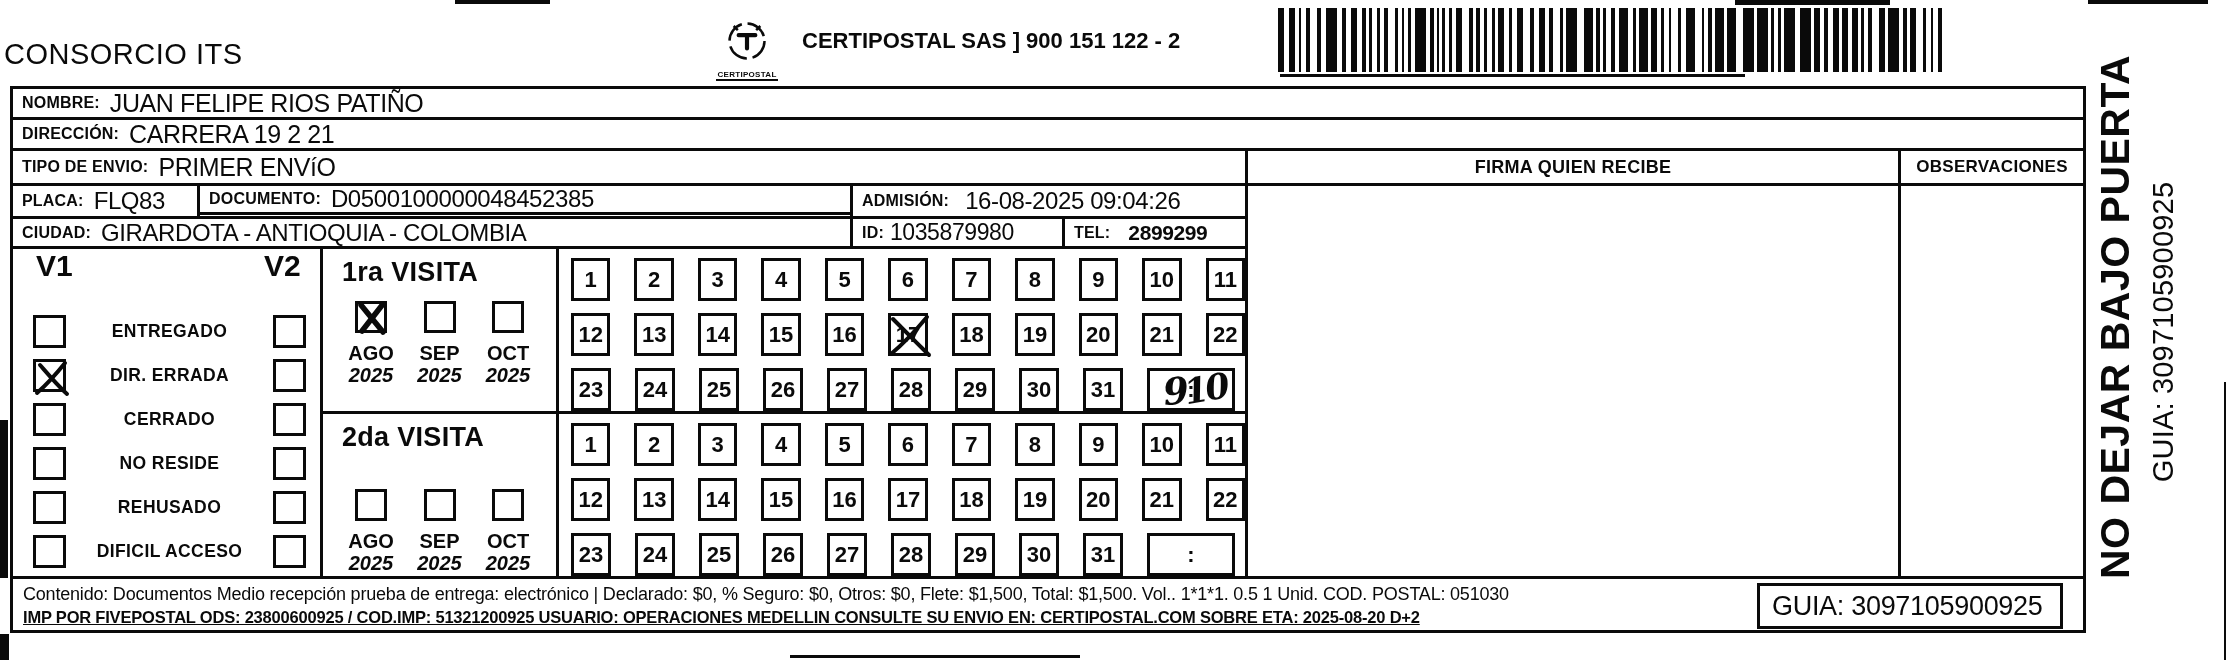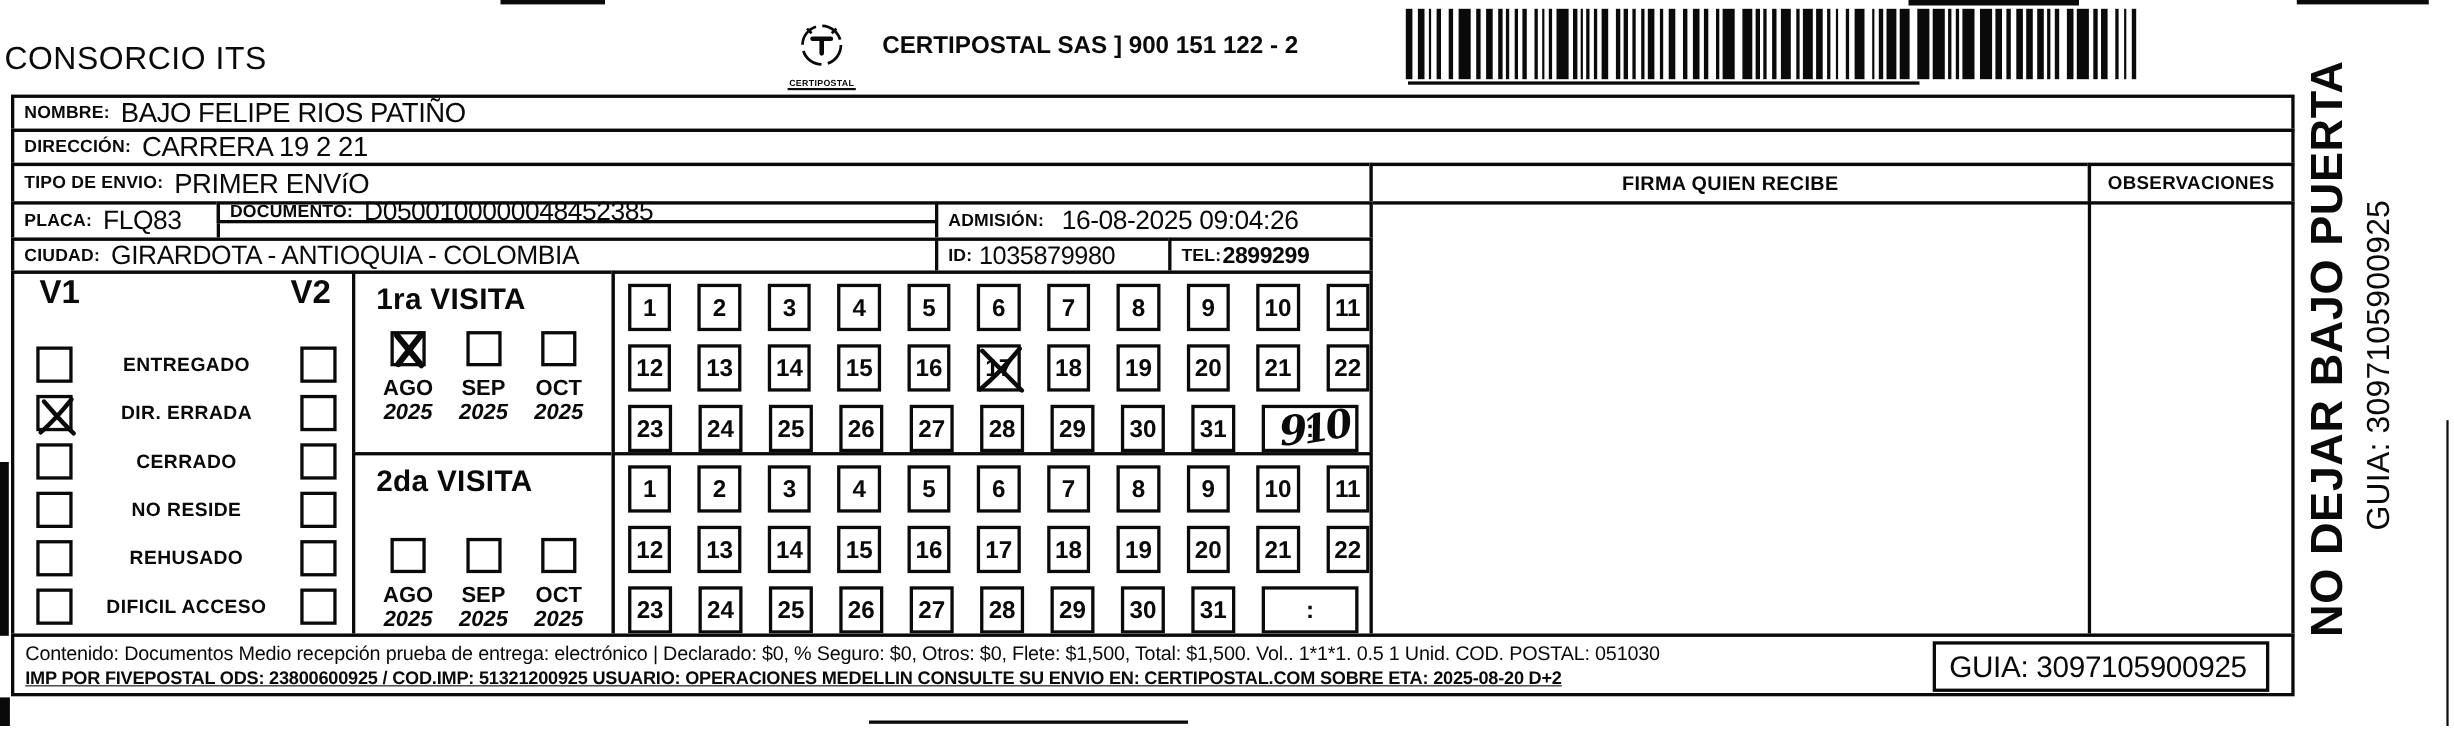--- a/index.html
+++ b/index.html
@@ -160,21 +160,21 @@
       <div class="bar" style="left:610px;width:11px"></div>
       <div class="bar" style="left:625px;width:4px"></div>
       <div class="bar" style="left:632px;width:6px"></div>
       <div class="bar" style="left:645px;width:3px"></div>
       <div class="bar" style="left:653px;width:2px"></div>
       <div class="bar" style="left:660px;width:4px"></div>
     </div>
 
   <div class="box row" style="left:10px;top:86px;width:2076px;height:34px">
     <span class="lbl">NOMBRE:</span>
-    <span class="val">BAJO FELIPE RIOS PATIÑO</span>
+    <span class="val">JUAN FELIPE RIOS PATIÑO</span>
   </div>
   <div class="box row" style="left:10px;top:117px;width:2076px;height:34px">
     <span class="lbl">DIRECCIÓN:</span>
     <span class="val">CARRERA 19 2 21</span>
   </div>
   <div class="box row" style="left:10px;top:148px;width:1238px;height:38px">
     <span class="lbl">TIPO DE ENVIO:</span>
     <span class="val">PRIMER ENVíO</span>
   </div>
 
@@ -184,38 +184,38 @@
   <div class="box colhead" style="left:1898px;top:148px;width:188px;height:38px;font-size:17px">
     <span>OBSERVACIONES</span>
   </div>
   <div class="box" style="left:1245px;top:183px;width:841px;height:396px"></div>
   <div class="art" style="left:1898px;top:183px;width:3px;height:396px"></div>
 
   <div class="box row" style="left:10px;top:183px;width:190px;height:36px">
     <span class="lbl">PLACA:</span>
     <span class="val" style="font-size:24px">FLQ83</span>
   </div>
-  <div class="box row" style="left:197px;top:183px;width:656px;height:20px">
+  <div class="box row" style="left:197px;top:183px;width:656px;height:32px">
     <span class="lbl">DOCUMENTO:</span>
     <span class="val" style="font-size:24px">D0500100000048452385</span>
   </div>
   <div class="box row" style="left:850px;top:183px;width:398px;height:36px;gap:16px">
     <span class="lbl">ADMISIÓN:</span>
     <span class="val" style="font-size:24px">16-08-2025 09:04:26</span>
   </div>
 
   <div class="box row" style="left:10px;top:216px;width:843px;height:33px">
     <span class="lbl">CIUDAD:</span>
     <span class="val" style="font-size:24px">GIRARDOTA - ANTIOQUIA - COLOMBIA</span>
   </div>
   <div class="box row" style="left:850px;top:216px;width:215px;height:33px;gap:6px">
     <span class="lbl">ID:</span>
     <span class="val" style="font-size:23px">1035879980</span>
   </div>
-  <div class="box row" style="left:1062px;top:216px;width:186px;height:33px;gap:1px">
+  <div class="box row" style="left:1062px;top:216px;width:186px;height:33px;gap:18px">
     <span class="lbl">TEL:</span>
     <span class="val" style="font-size:21px;font-weight:bold">2899299</span>
   </div>
 
   <div class="box" style="left:10px;top:246px;width:313px;height:333px"></div>
   <div class="vhead" style="left:36px;top:249px">V1</div>
   <div class="vhead" style="left:264px;top:249px">V2</div>
   <div class="status-rows" id="status-rows">
       <div class="status-row">
         <div class="cb l"></div>

